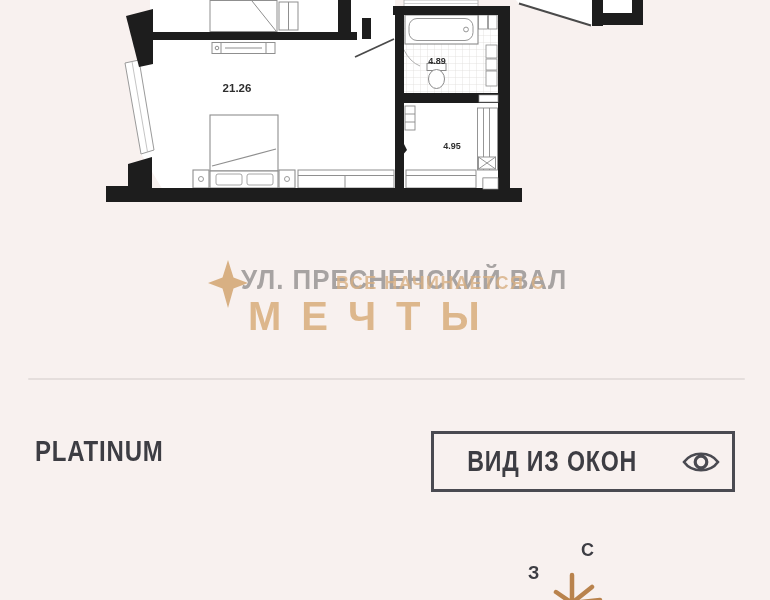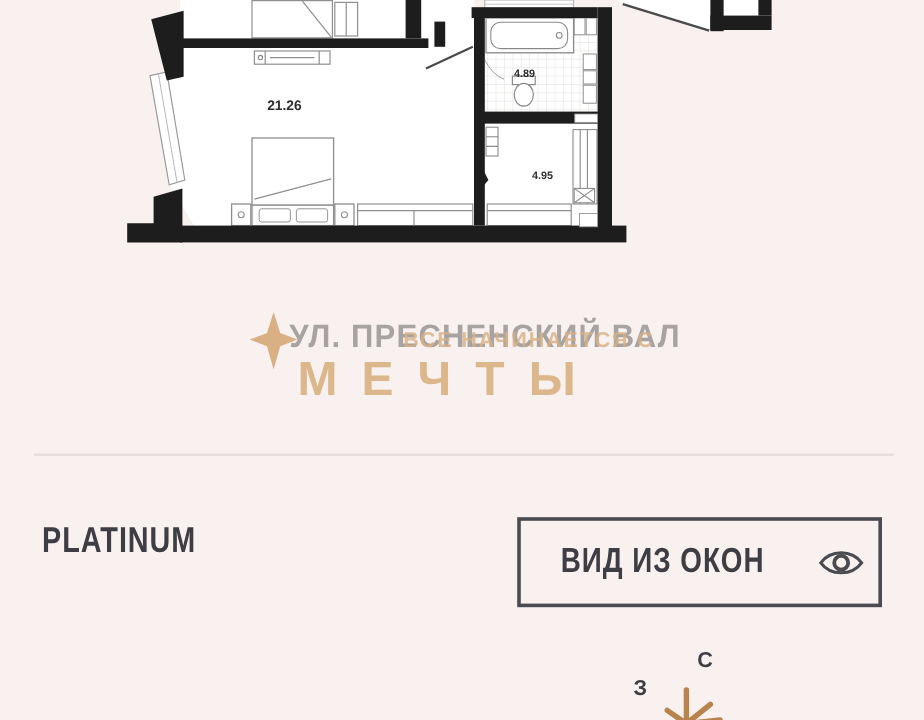--- a/index.html
+++ b/index.html
@@ -29,21 +29,21 @@
   
   .divider{position:absolute;left:28px;top:378px;width:717px;height:2px;
     background:#e5dedc;border-radius:1px;}
   
   .tier{
     position:absolute;left:35px;top:434px;font-size:30px;font-weight:bold;
     color:#3d3d43;transform:scaleX(.8);transform-origin:left top;
     letter-spacing:1px;white-space:nowrap;
   }
   .view-btn{
-    position:absolute;left:431px;top:431px;width:304px;height:75px;
+    position:absolute;left:431px;top:431px;width:304px;height:61px;
     box-sizing:border-box;border:3px solid #4a4a51;background:transparent;
     display:flex;align-items:center;justify-content:center;gap:24px;
     cursor:pointer;
   }
   .view-btn .lbl{
     font-size:29px;font-weight:bold;color:#3d3d43;letter-spacing:1px;
     transform:scaleX(.8);white-space:nowrap;
   }
   .view-btn svg{display:block;}
   

